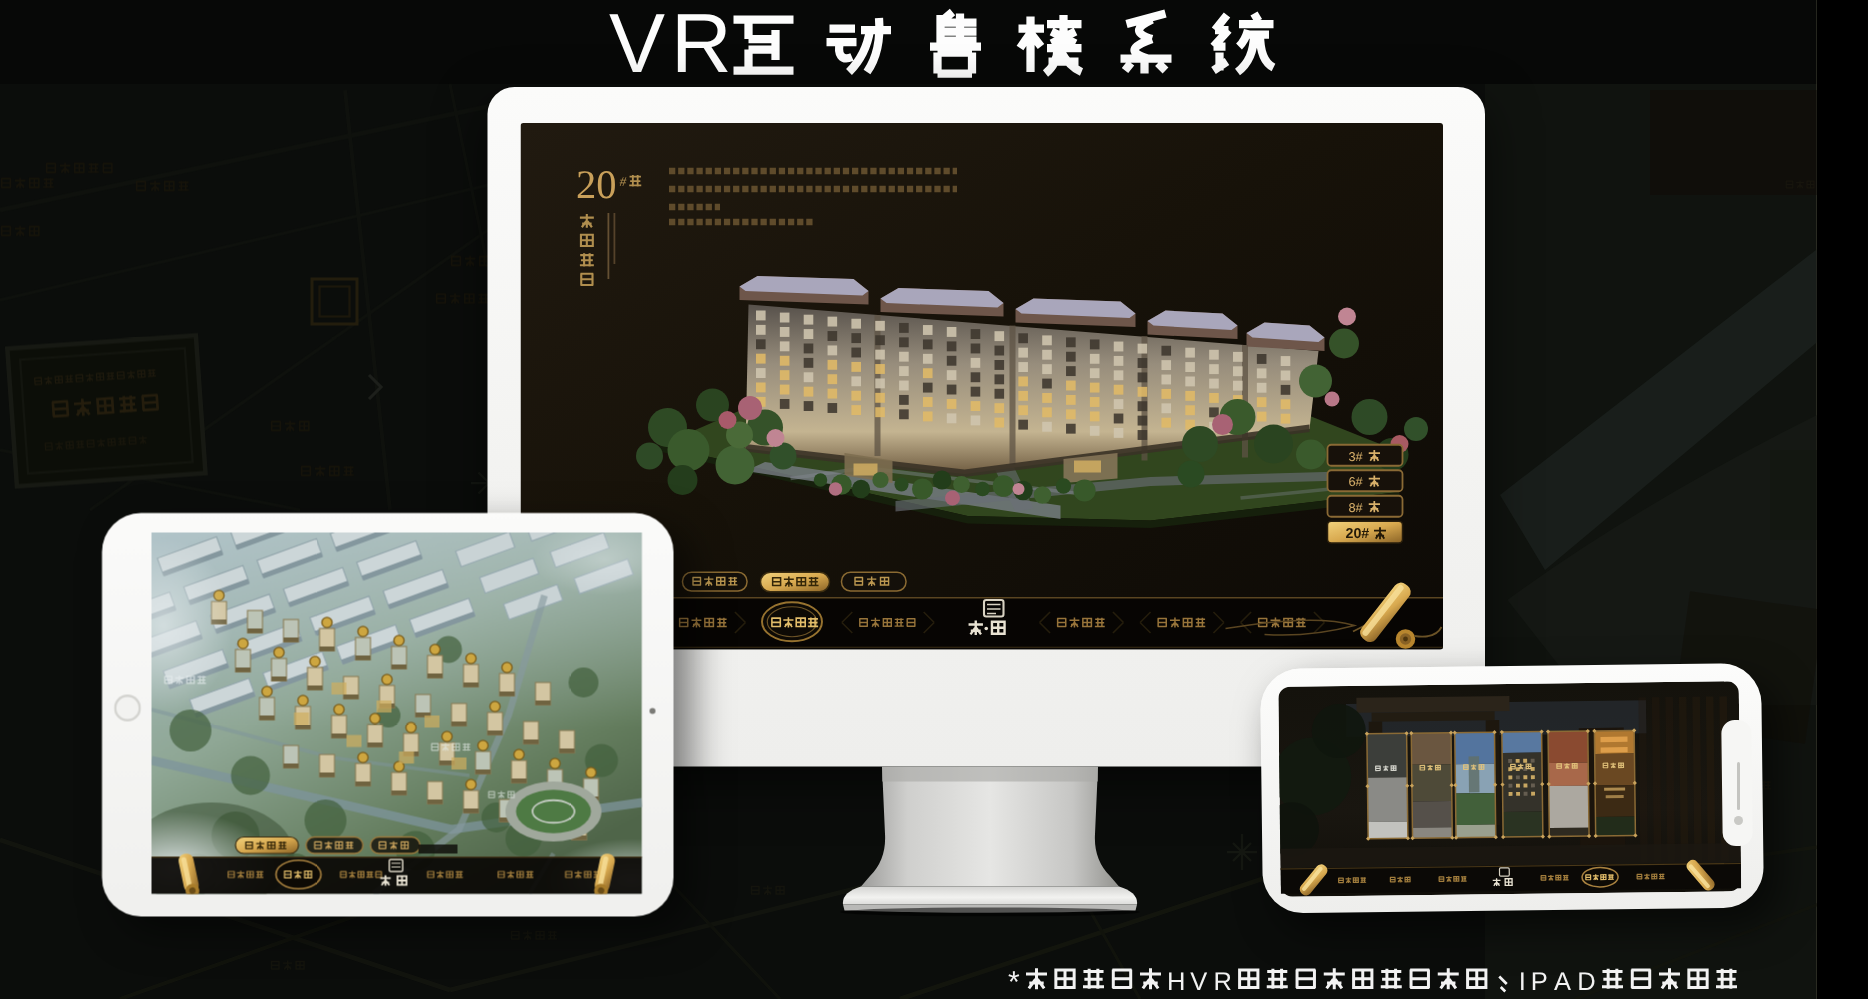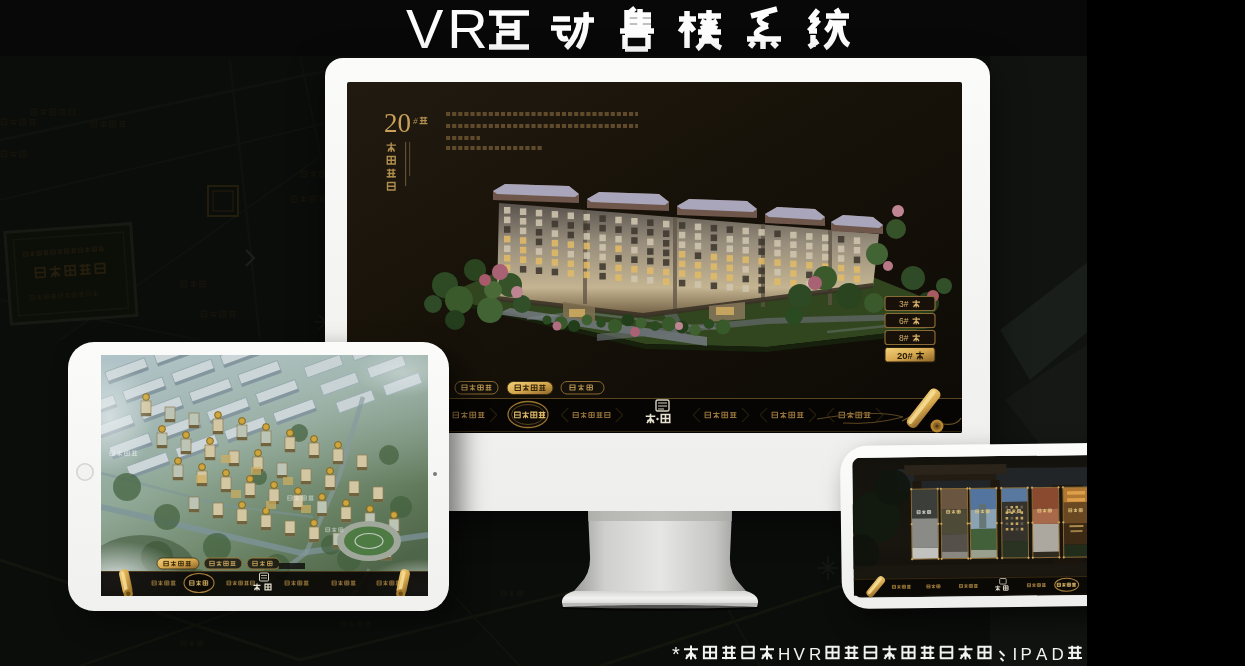--- a/index.html
+++ b/index.html
@@ -1,15 +1,15 @@
 <!DOCTYPE html>
 <html><head><meta charset="utf-8"><style>
 
 html,body{margin:0;padding:0;background:#000;}
-#stage{position:relative;width:1087px;height:666px;overflow:hidden;background:#fef9c3;font-family:"Liberation Sans",sans-serif;text-align:center;}
+#stage{position:relative;width:1211px;height:666px;overflow:hidden;background:#fef9c3;font-family:"Liberation Sans",sans-serif;text-align:center;}
 .abs{position:absolute;}
 
 </style></head><body>
 <div id="stage">
 
 <svg class="abs" style="left:0;top:0" width="1245" height="666" viewBox="0 0 1245 666">
       <rect width="1245" height="666" fill="#0b0d0b"></rect>
       <rect x="0" y="0" width="1245" height="56" fill="#070807"></rect>
       <rect x="990" y="56" width="255" height="610" fill="#10130f"></rect>
       <path d="M1000 330 L1245 140 L1245 200 L1030 380 Z" fill="#1b221e" opacity="0.8"></path>

